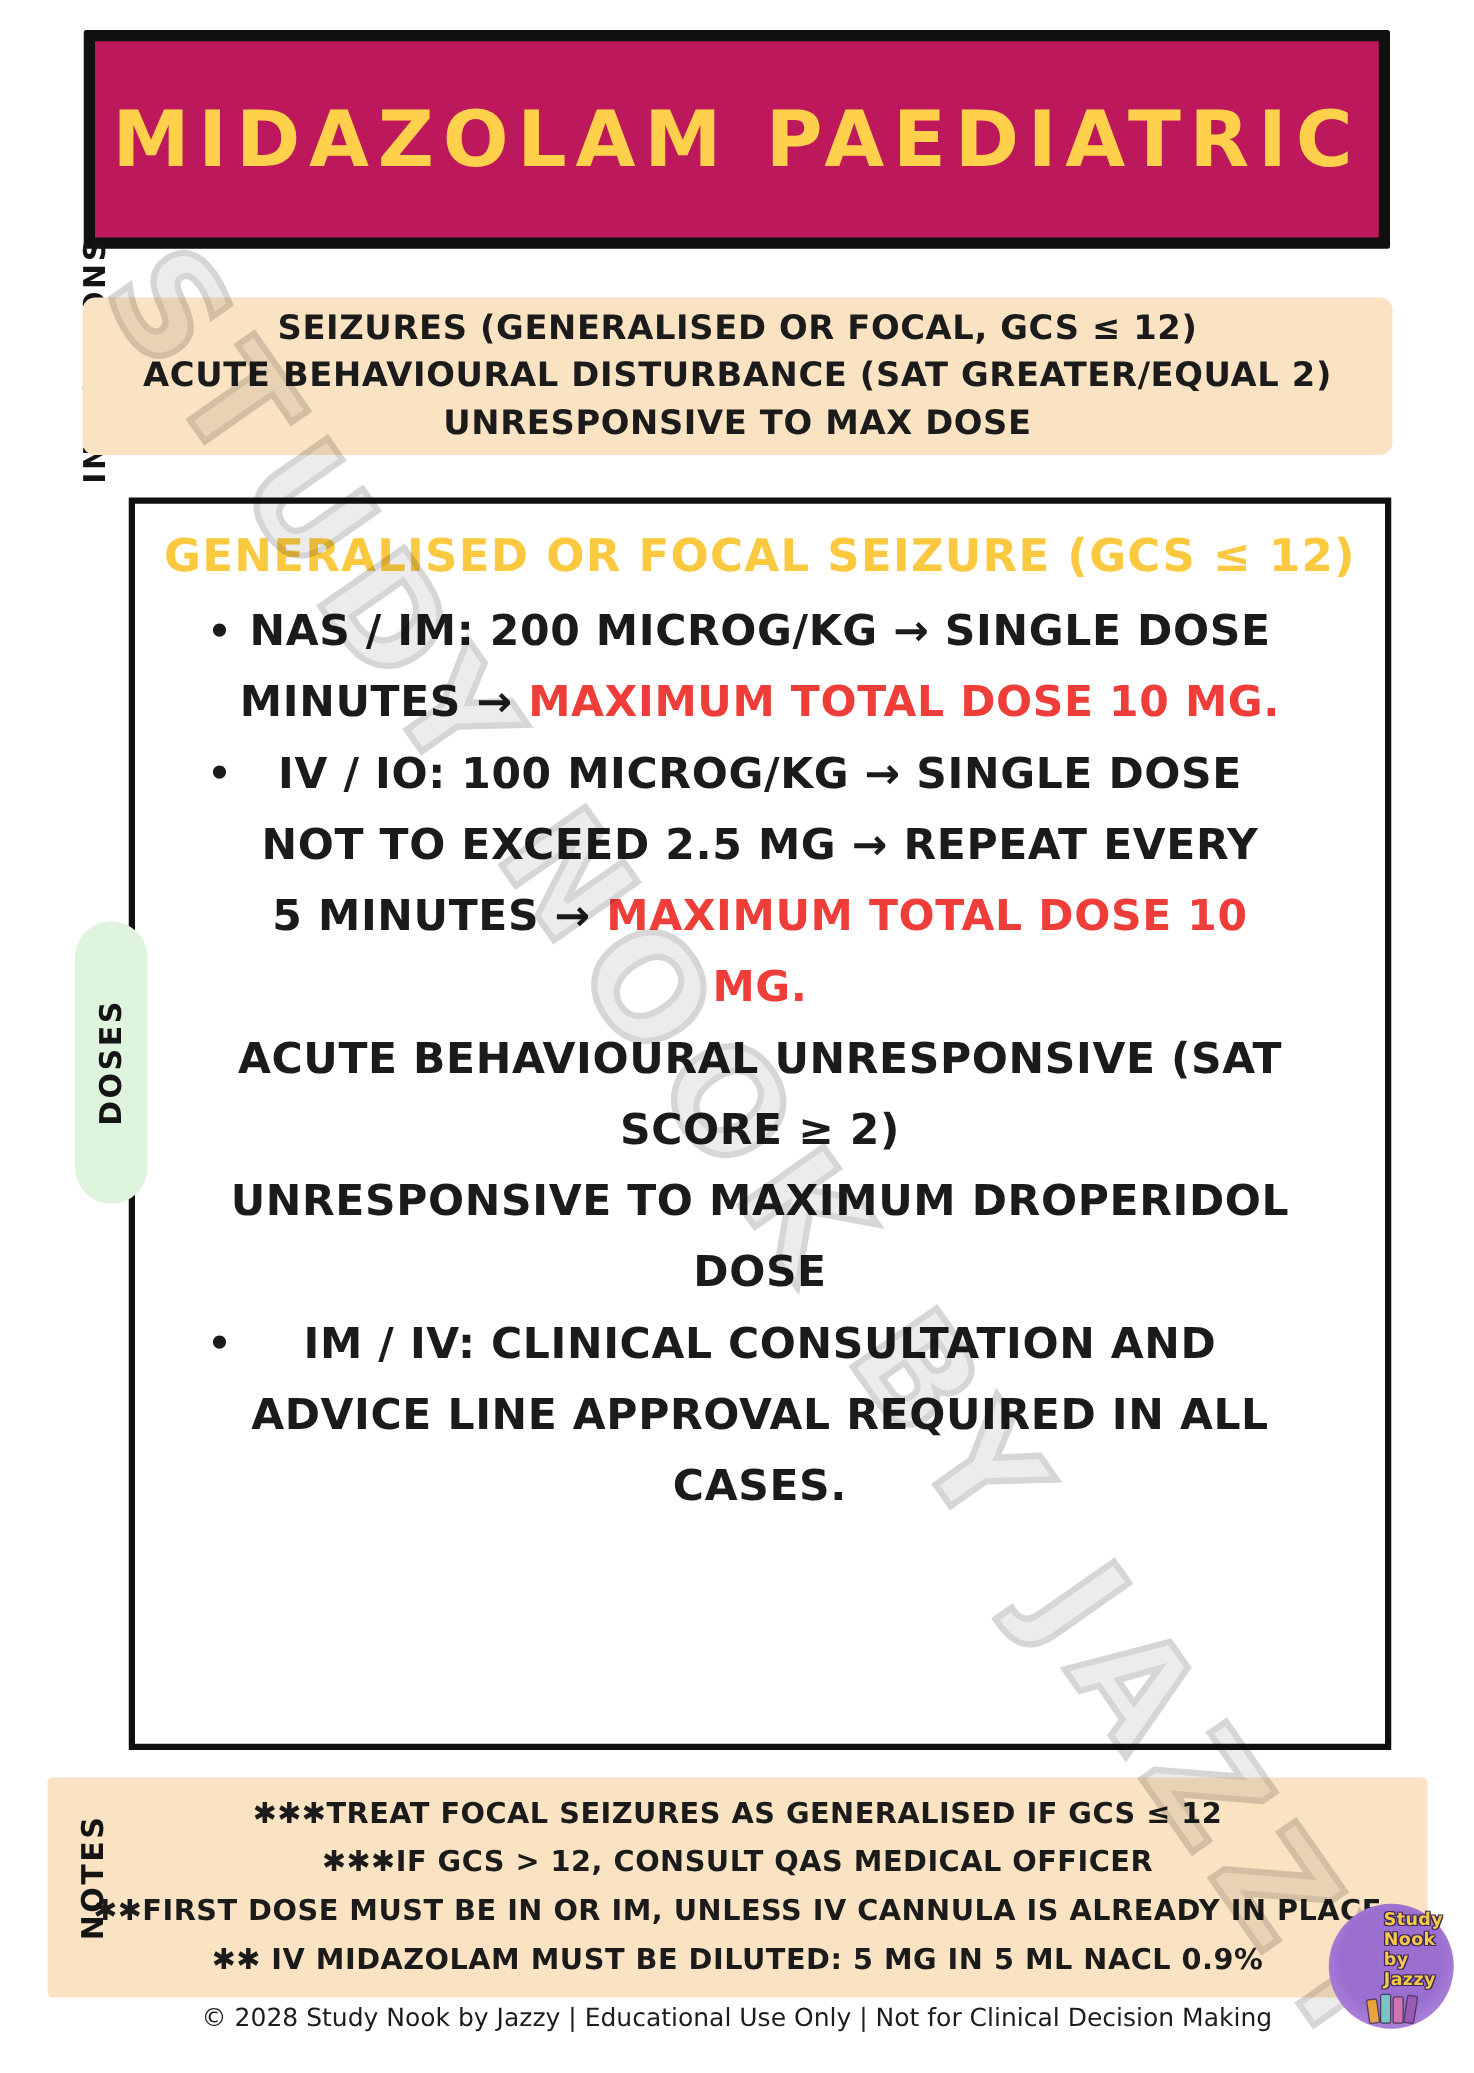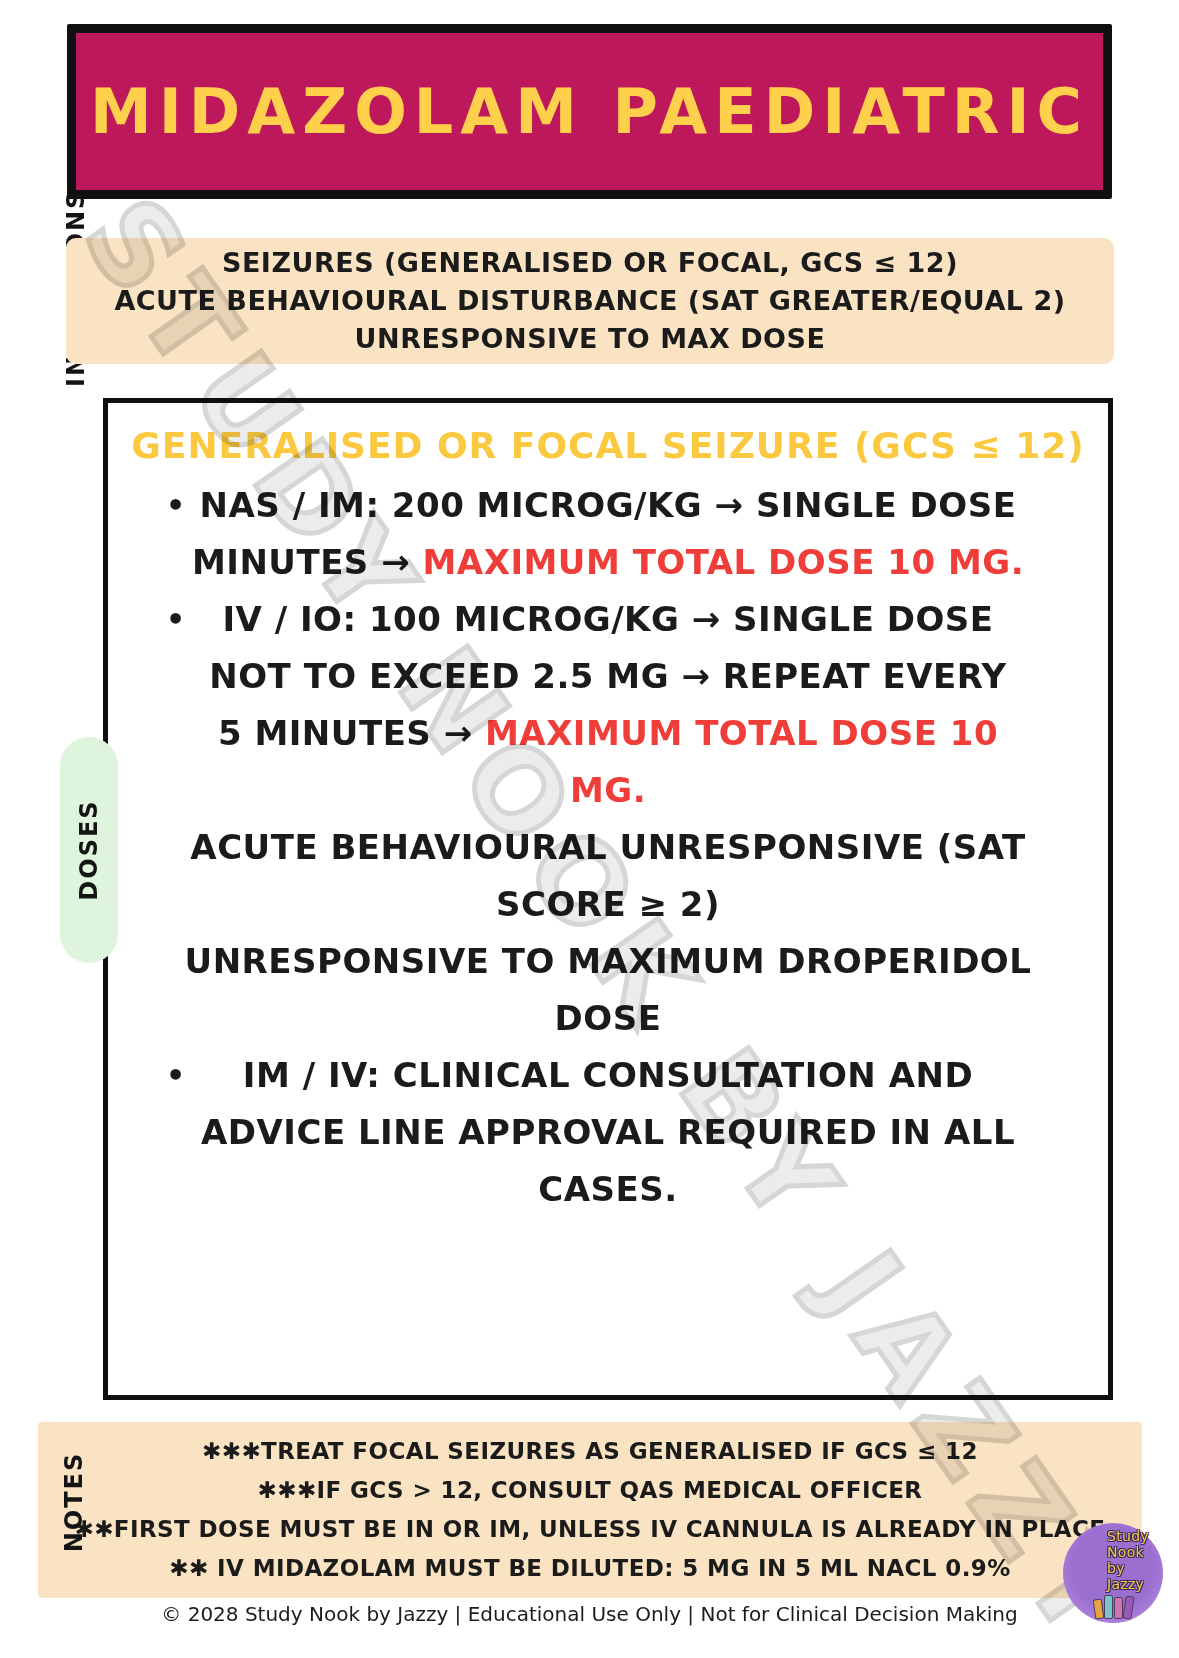--- a/index.html
+++ b/index.html
@@ -87,21 +87,21 @@
     font-size:20px;font-weight:400;color:#1c1c1c;letter-spacing:0;
   }
 
   
   .logo{
     position:absolute;left:1063px;top:1523px;width:100px;height:100px;border-radius:50%;
     background:radial-gradient(circle at 50% 45%, #9B6FD0 55%, #BC97E4 100%);
     z-index:45;display:flex;flex-direction:column;align-items:center;justify-content:center;
   }
   .logo-t1,.logo-t2{
-    font-size:14px;font-weight:400;color:#F5C84C;line-height:16px;letter-spacing:.3px;
+    font-size:14px;font-weight:700;color:#F5C84C;line-height:16px;letter-spacing:.3px;
     text-shadow:-1px -1px 0 #3a2a55,1px -1px 0 #3a2a55,-1px 1px 0 #3a2a55,1px 1px 0 #3a2a55;
     padding-left:44px;
   }
   .logo-books{display:flex;align-items:flex-end;gap:1px;margin-top:3px;height:24px;}
   .logo-books span{display:inline-block;width:9px;border:1px solid #4a3b63;border-radius:2px;box-sizing:border-box;}
   .b1{height:20px;background:#E8A33D;transform:rotate(-8deg);}
   .b2{height:24px;background:#7BC4C4;}
   .b3{height:22px;background:#D373B0;}
   .b4{height:23px;background:#9B59B6;transform:rotate(9deg);}
 </style>

